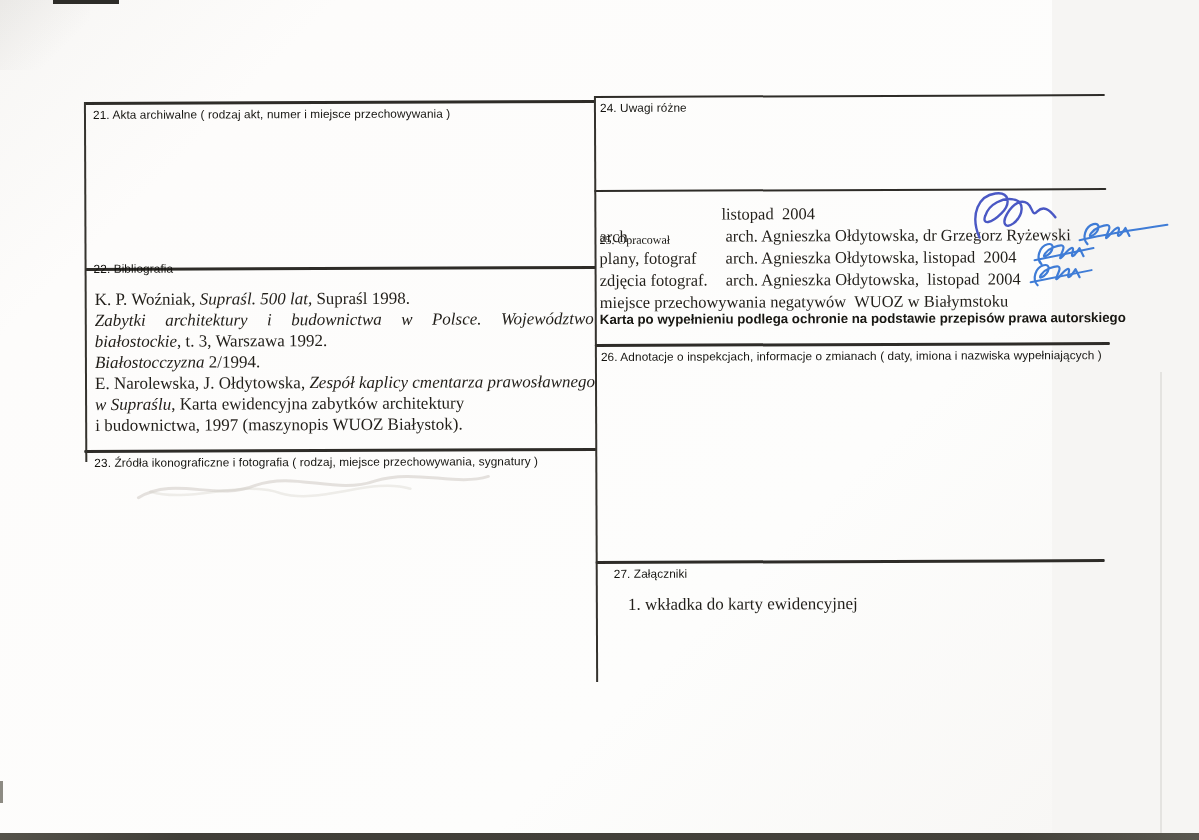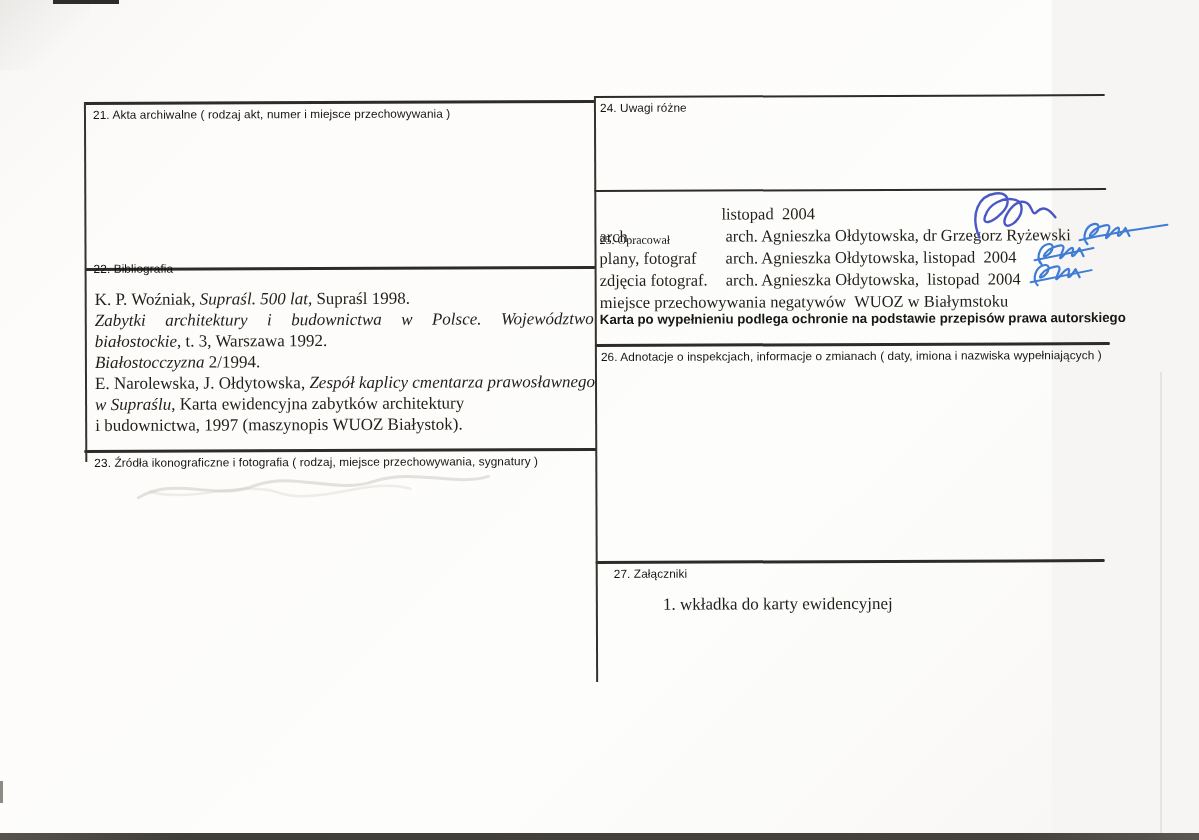--- a/index.html
+++ b/index.html
@@ -41,21 +41,21 @@
   #date-line{margin-left:122px;white-space:pre-wrap;}
   .row25{display:flex;}
   .row25 .lbl{width:126px;flex:0 0 126px;}
   .row25 .val{white-space:pre-wrap;}
   #negatives-line{white-space:pre-wrap;}
   #copyright-notice{
     position:absolute;left:600px;top:312px;width:500px;
     font-family:"Liberation Sans", sans-serif;
     font-weight:bold;font-size:13.3px;color:#181712;white-space:nowrap;
   }
-  #attachment-item{left:662px;top:595px;font-size:17px;}
+  #attachment-item{left:627px;top:595px;font-size:17px;}
   .sig{position:absolute;pointer-events:none;}
   .artifact{position:absolute;}
   #top-mark{left:53px;top:0;width:66px;height:4px;background:#2d2c28;}
   #bottom-strip{left:0;top:833px;width:1199px;height:7px;
     background:linear-gradient(90deg,#55534b 0%,#403e38 15%,#44423b 85%,#5a5850 100%);}
   #left-edge-mark{left:0;top:781px;width:3px;height:22px;background:#8d8b83;}
   #page-edge{left:1160px;top:372px;width:2px;height:461px;background:rgba(70,64,58,0.10);}
   #corner-shade{left:0;top:0;width:90px;height:70px;
     background:linear-gradient(135deg,rgba(120,115,108,0.10),rgba(120,115,108,0) 70%);}
 </style>

